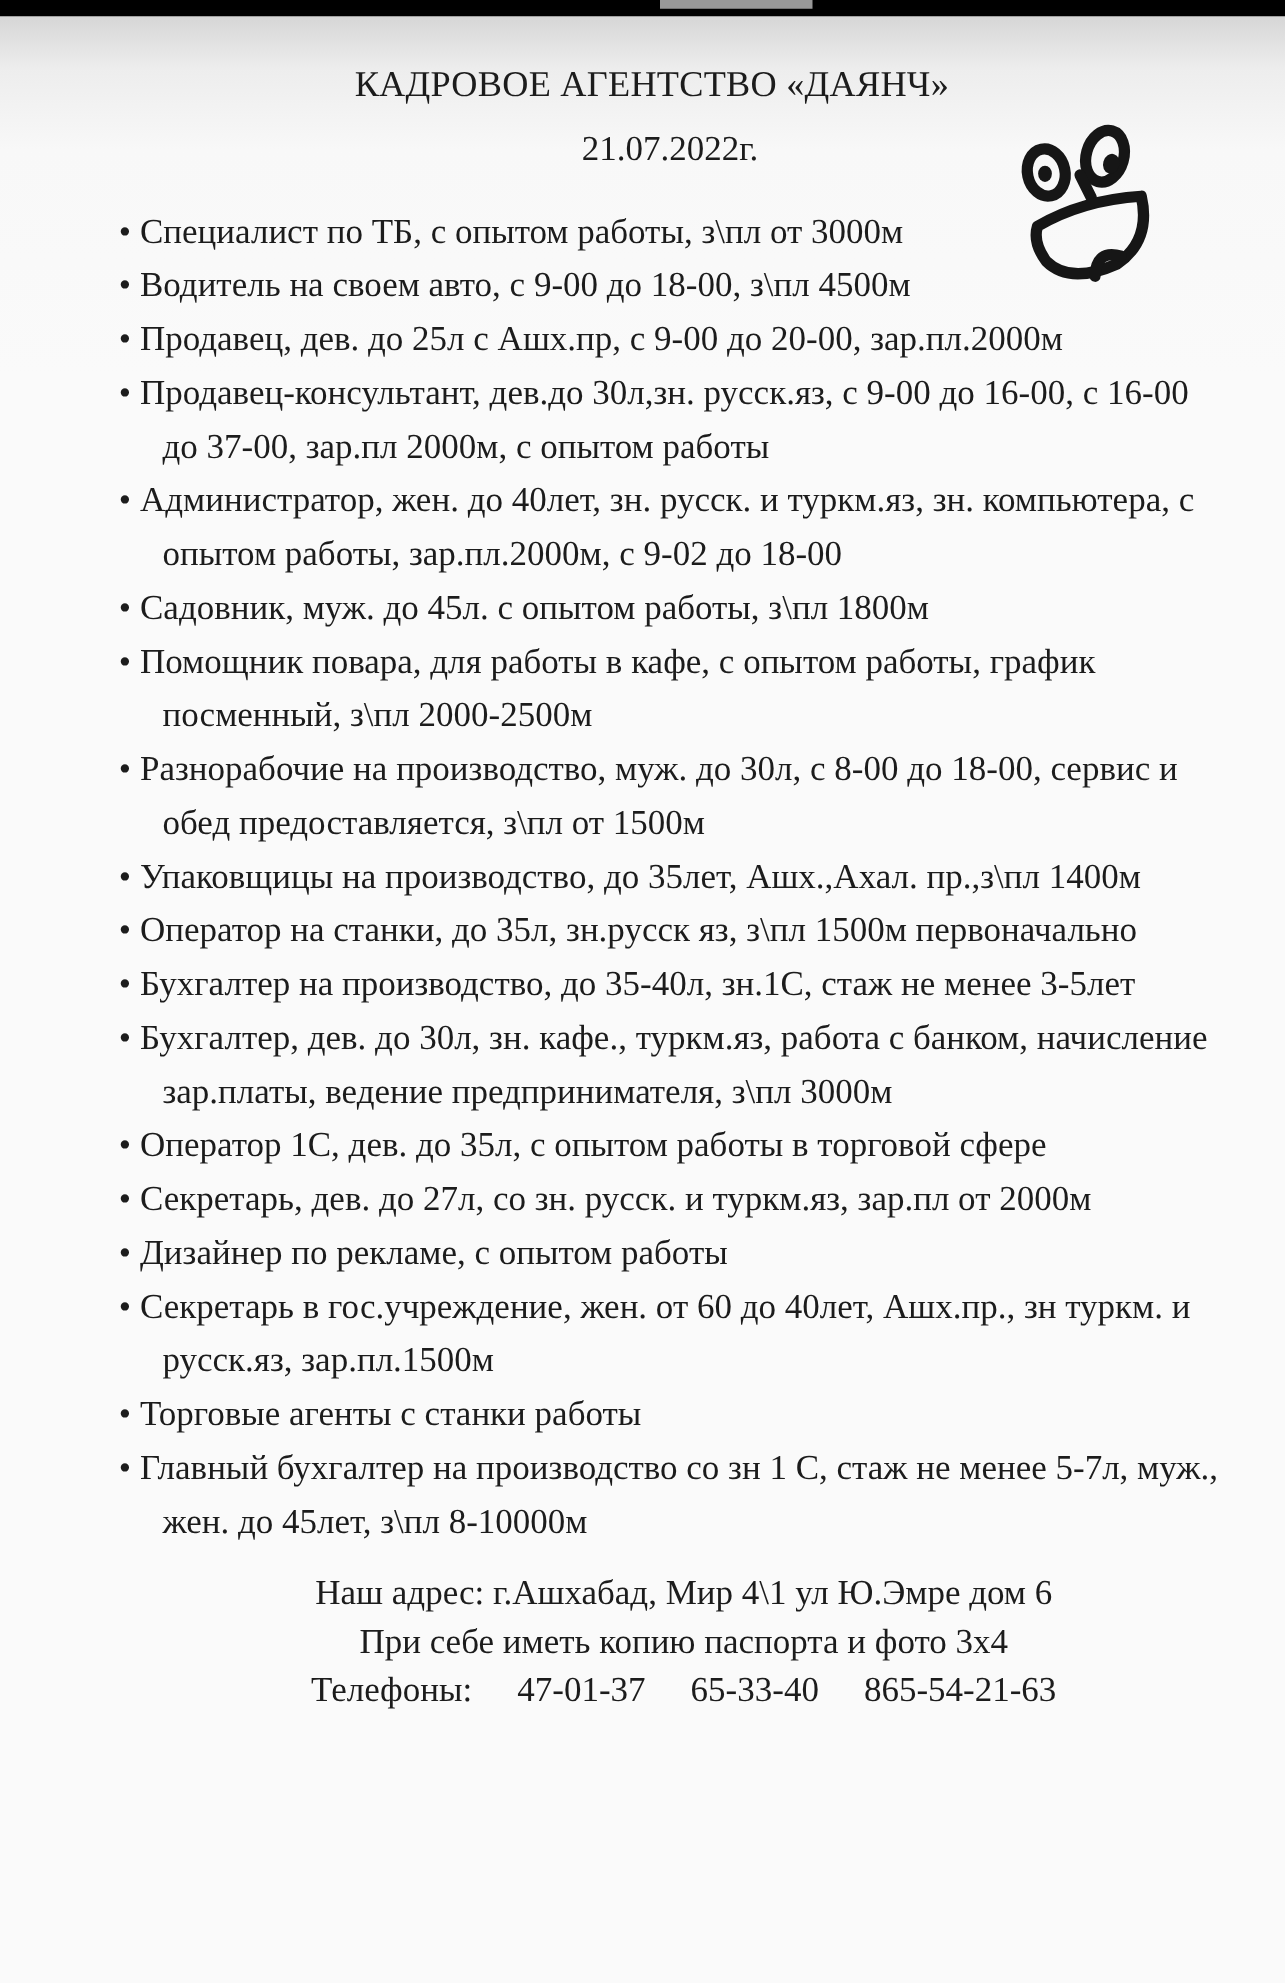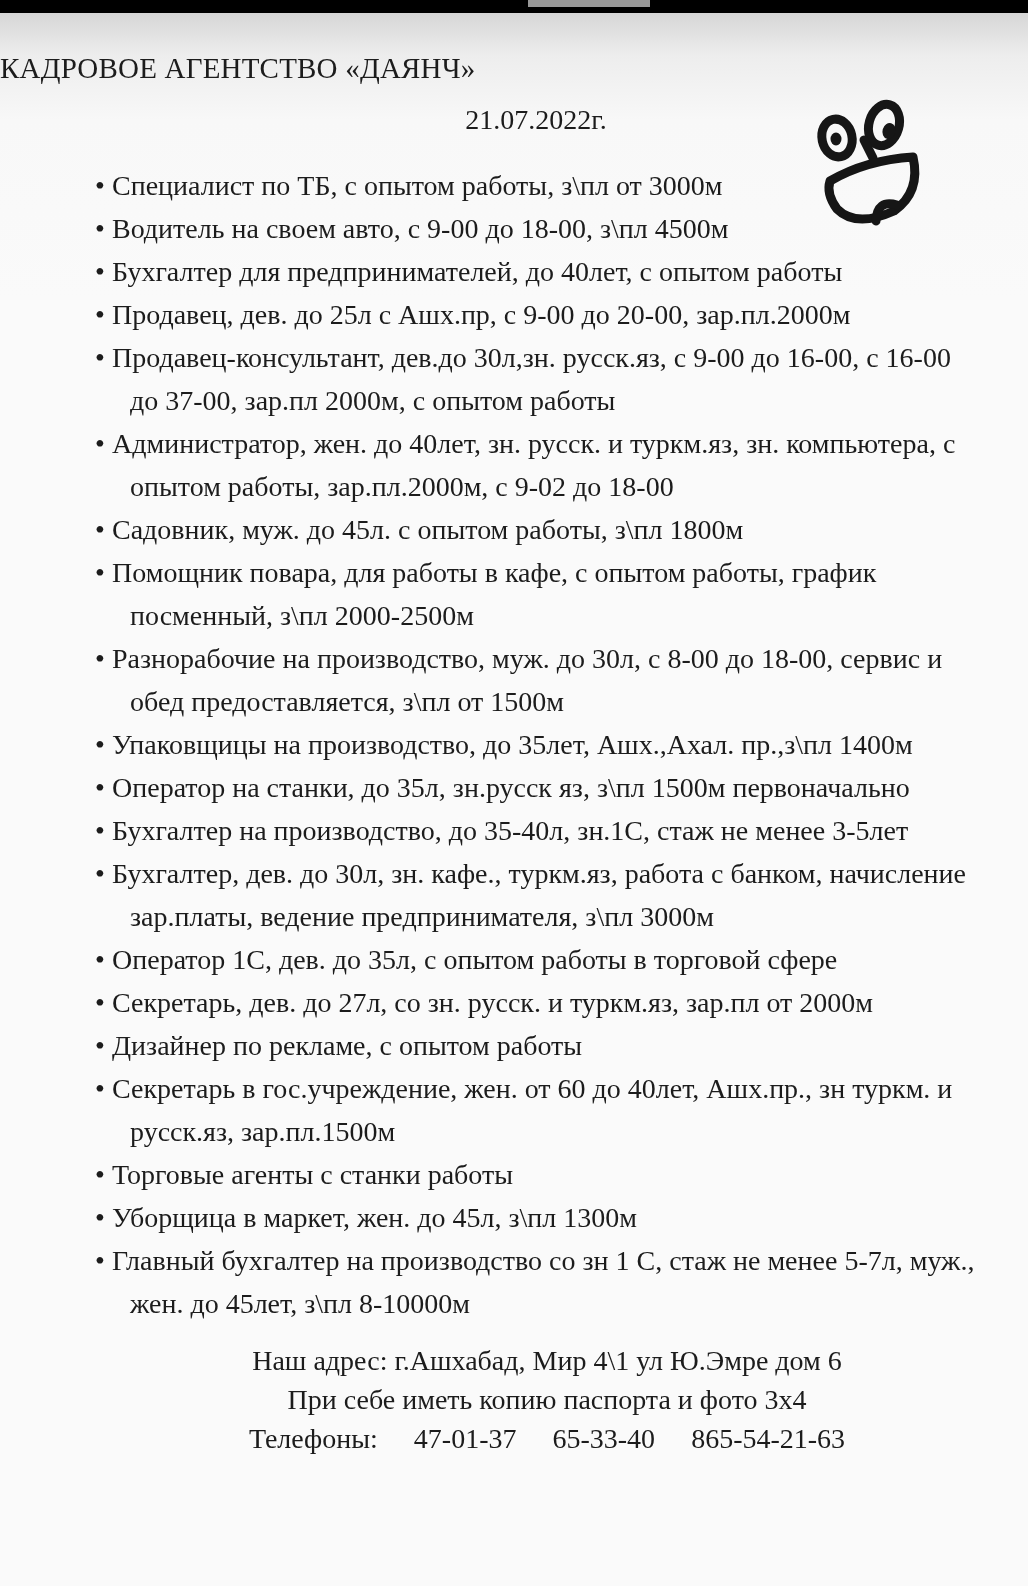--- a/index.html
+++ b/index.html
@@ -27,25 +27,26 @@
   .notch {
     position: absolute;
     top: 0;
     left: 528px;
     width: 122px;
     height: 7px;
     background: #989898;
   }
   h1.title {
     margin-top: 50px;
-    text-align: left;
+    text-align: center;
     font-size: 29px;
     font-weight: normal;
     line-height: 36px;
     letter-spacing: 0.2px;
+    padding-left: 15px;
   }
   .date {
     margin-top: 17px;
     text-align: center;
     font-size: 28px;
     line-height: 34px;
     position: relative;
     left: 22px;
   }
   .doodle {
@@ -110,37 +111,35 @@
     <line x1="84" y1="60" x2="93" y2="78"></line>
 
     <path d="M 50 101 Q 86 80 133 77 Q 141 112 114 131 Q 76 148 57 129 Q 46 114 50 101 Z"></path>
 
     <path d="M 96 141 Q 97 119 117 125"></path>
   </svg>
 
   <ul class="jobs">
       <li>Специалист по ТБ, с опытом работы, з\пл от 3000м</li>
       <li>Водитель на своем авто, с 9-00 до 18-00, з\пл 4500м</li>
-      <li>Бухгалтер для предпринимателей, до 40лет, с опытом работы</li>
       <li>Продавец, дев. до 25л с Ашх.пр,  с 9-00 до 20-00, зар.пл.2000м</li>
       <li>Продавец-консультант, дев.до 30л,зн. русск.яз, с 9-00 до 16-00, с 16-00 до 37-00, зар.пл 2000м, с опытом работы</li>
       <li>Администратор, жен. до 40лет, зн. русск. и туркм.яз, зн. компьютера, с опытом работы, зар.пл.2000м, с 9-02 до 18-00</li>
       <li>Садовник, муж. до 45л. с опытом работы, з\пл 1800м</li>
       <li>Помощник повара, для работы в кафе, с опытом работы, график посменный, з\пл 2000-2500м</li>
       <li>Разнорабочие на производство, муж. до 30л, с 8-00 до 18-00, сервис и обед предоставляется, з\пл от 1500м</li>
       <li>Упаковщицы на производство, до 35лет, Ашх.,Ахал. пр.,з\пл 1400м</li>
       <li>Оператор на станки, до 35л, зн.русск яз, з\пл 1500м первоначально</li>
       <li>Бухгалтер на производство, до 35-40л, зн.1С, стаж не менее 3-5лет</li>
       <li>Бухгалтер, дев. до 30л, зн. кафе., туркм.яз, работа с банком, начисление зар.платы, ведение предпринимателя, з\пл 3000м</li>
       <li>Оператор 1С, дев. до 35л, с опытом работы в торговой сфере</li>
       <li>Секретарь, дев. до 27л, со зн. русск. и туркм.яз,  зар.пл от 2000м</li>
       <li>Дизайнер по рекламе, с опытом работы</li>
       <li>Секретарь в гос.учреждение, жен. от 60 до 40лет, Ашх.пр., зн туркм. и русск.яз, зар.пл.1500м</li>
       <li>Торговые агенты с станки работы</li>
-      <li>Уборщица в маркет, жен. до 45л, з\пл 1300м</li>
       <li>Главный бухгалтер на производство со зн 1 С, стаж не менее 5-7л, муж., жен. до 45лет, з\пл 8-10000м</li>
     </ul>
 
   <div class="footer">
     <div>Наш адрес: г.Ашхабад, Мир 4\1 ул Ю.Эмре дом 6</div>
     <div>При себе иметь копию паспорта и фото 3х4</div>
     <div class="phones">
       <span>Телефоны:</span><span class="ph">47-01-37</span><span class="ph">65-33-40</span><span class="ph">865-54-21-63</span>
     </div>
   </div>

